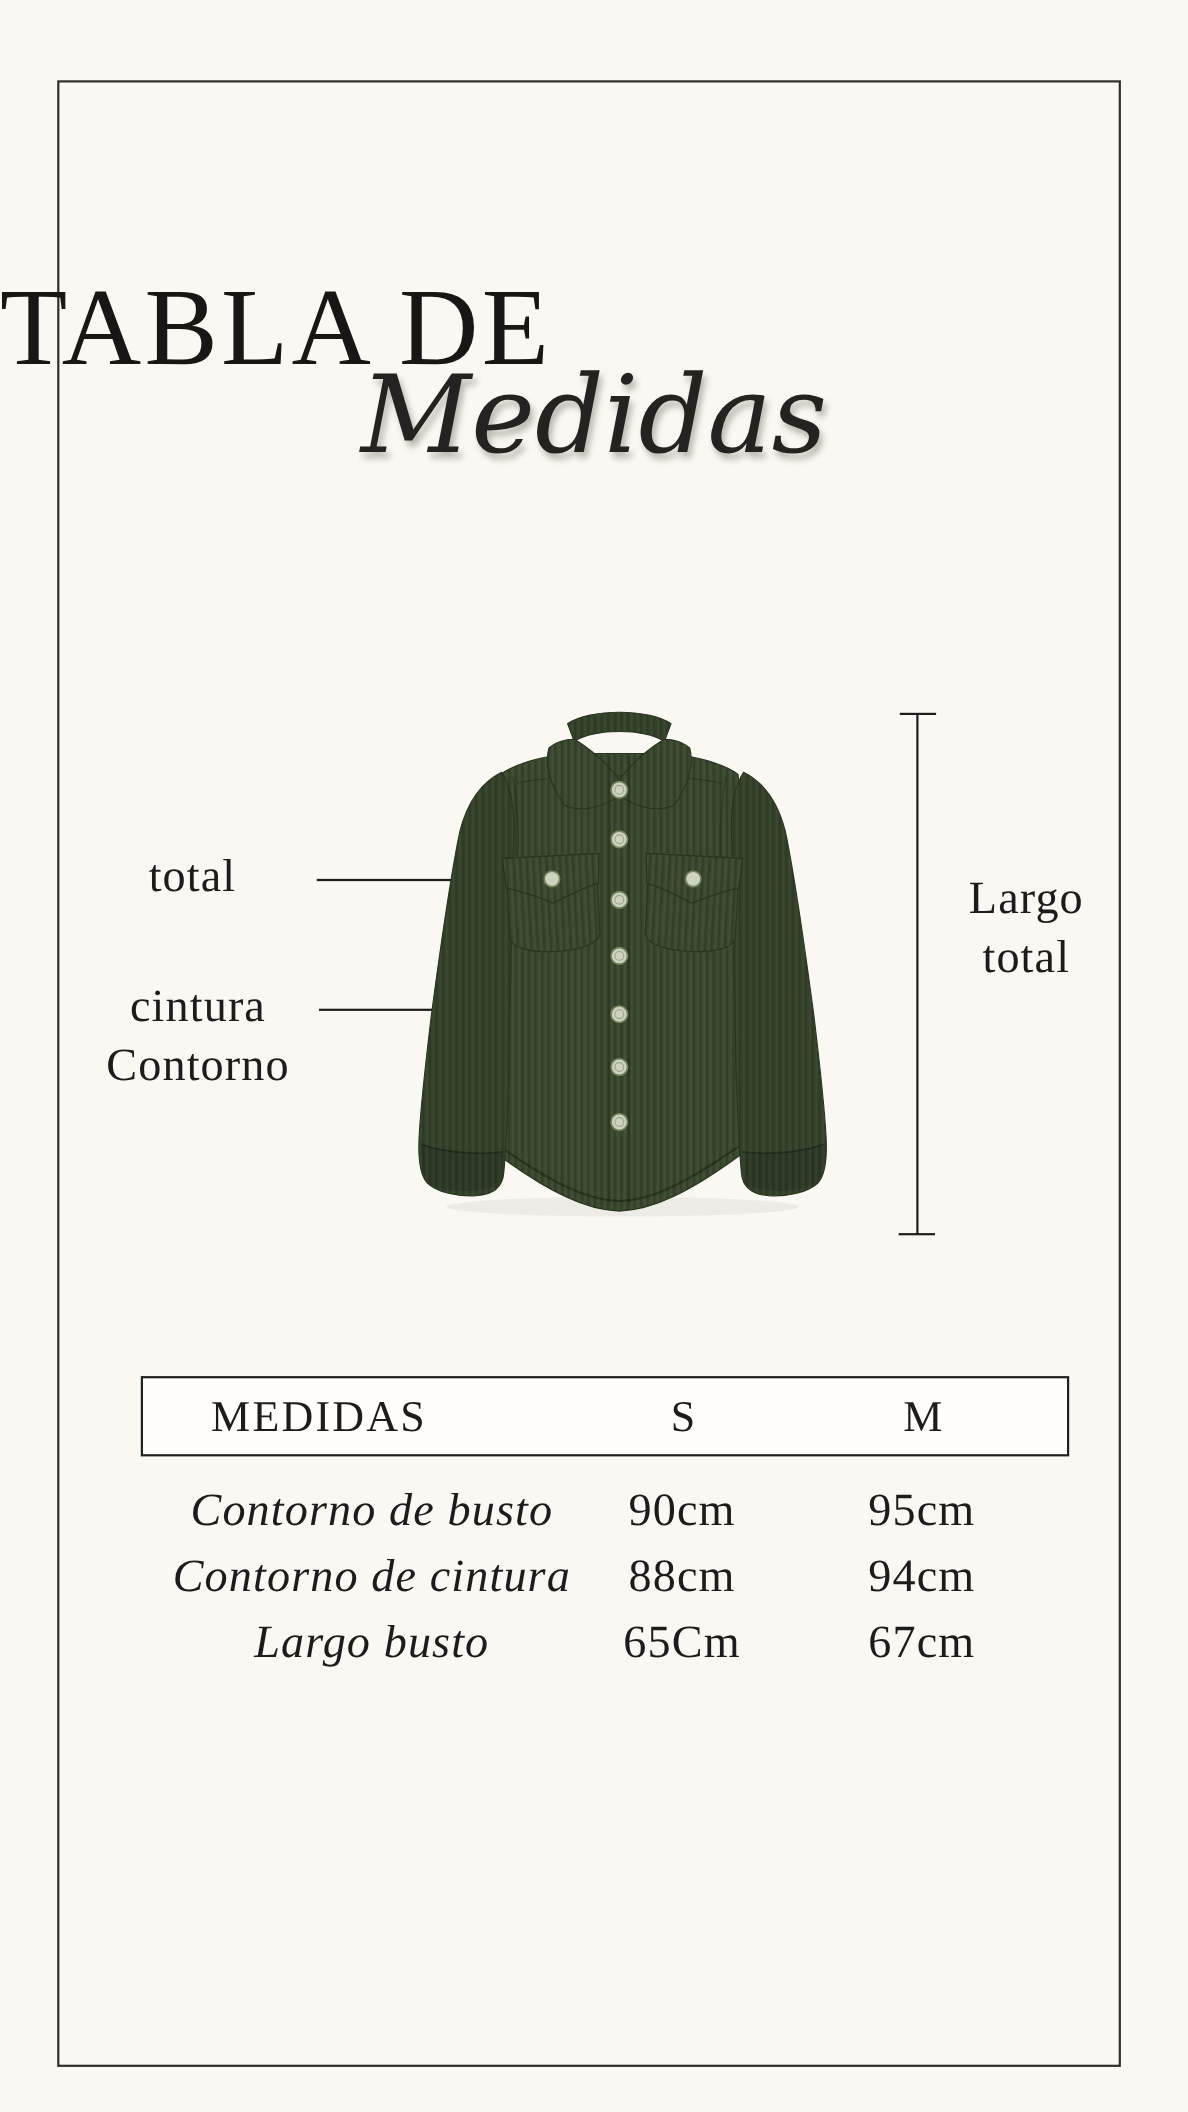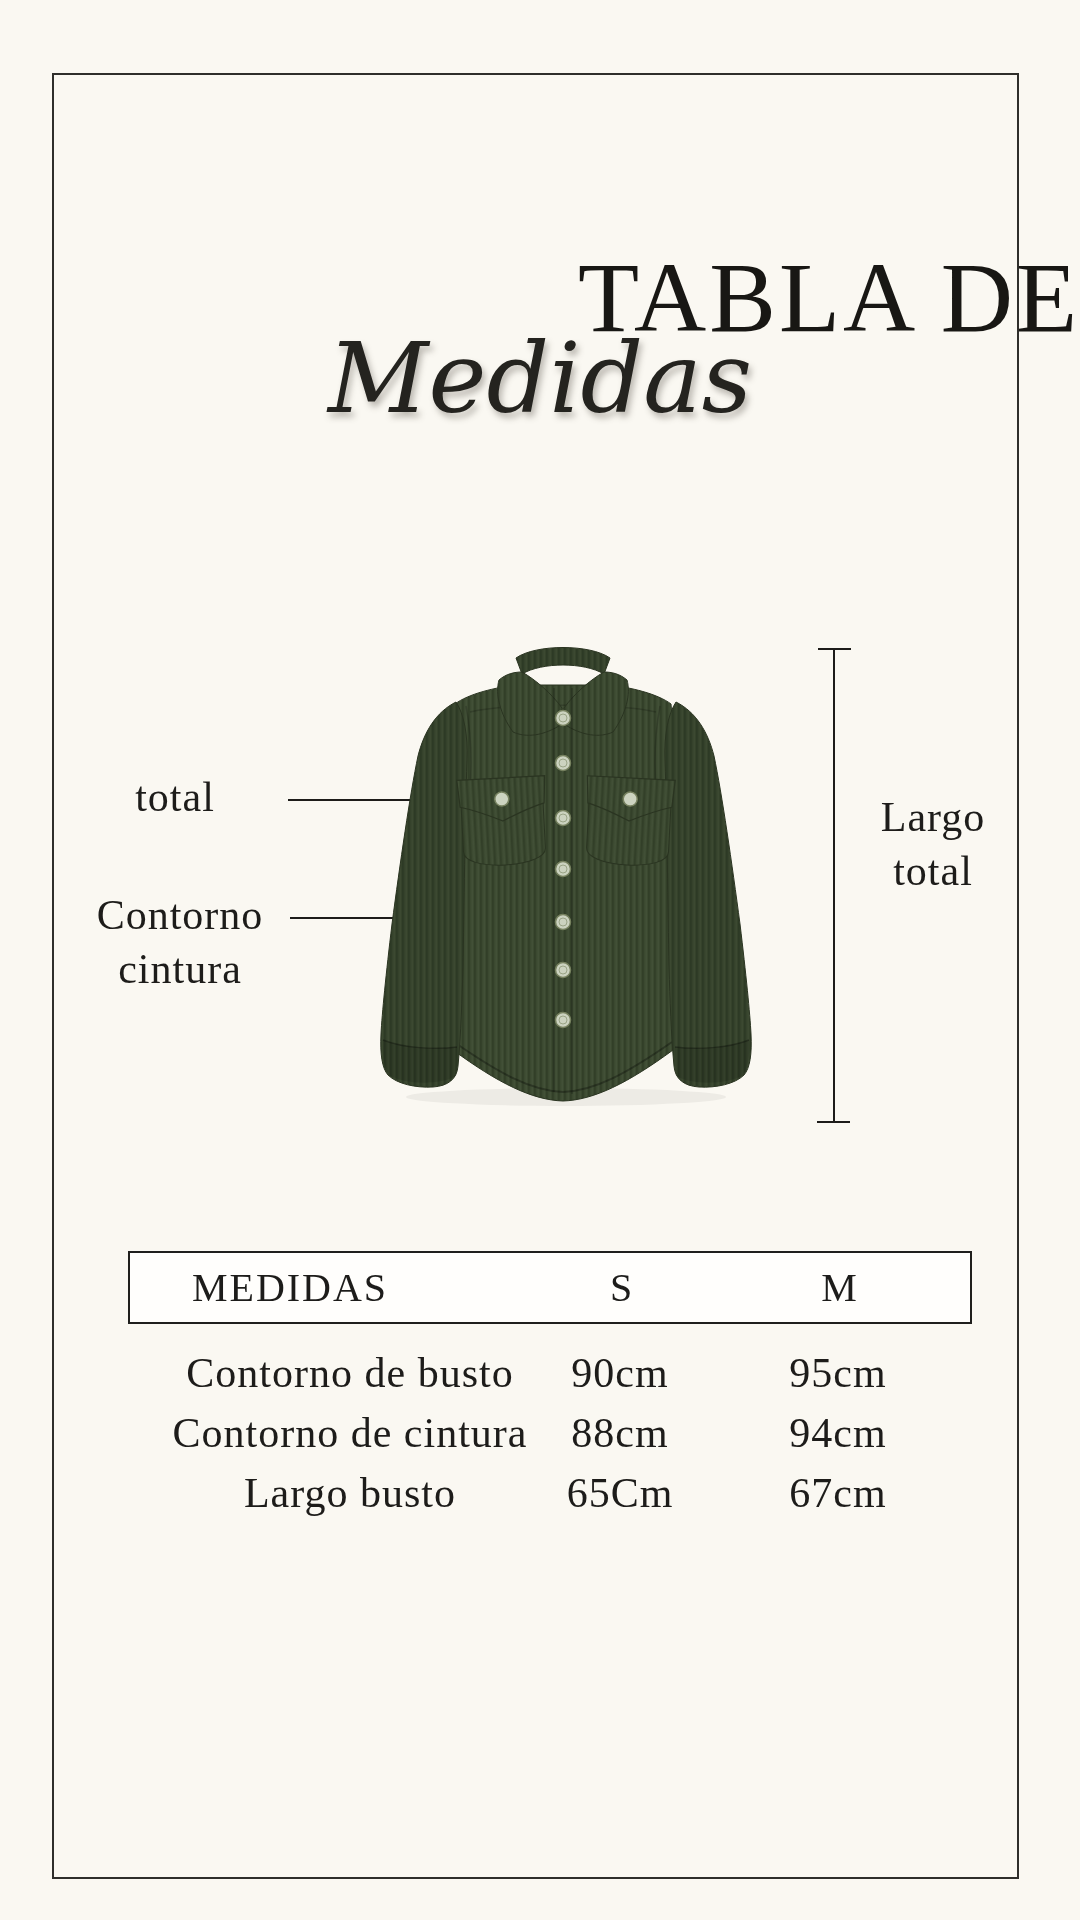--- a/index.html
+++ b/index.html
@@ -3,21 +3,21 @@
 <meta charset="utf-8">
 <style>
   * { margin:0; padding:0; box-sizing:border-box; }
   html,body { width:1080px; height:1920px; }
   body { font-family:"Liberation Serif", serif; background:#faf8f2; color:#1d1c1a; }
   .canvas { position:relative; width:1080px; height:1920px; overflow:hidden; background:#faf8f2; }
 
   .frame { position:absolute; left:52px; top:73px; width:967px; height:1806px;
            border:2px solid #2f2e2b; }
 
-  .title-main { position:absolute; left:0; top:246px; width:1080px; text-align:right;
+  .title-main { position:absolute; left:0; top:246px; width:1080px; text-align:left;
                 font-size:100px; line-height:104px; font-weight:400; letter-spacing:3px; color:#181714; }
   .title-script { position:absolute; left:0; top:322px; width:1080px; text-align:center;
                   font-family:"DejaVu Serif", serif; font-style:italic; font-size:98px; line-height:112px;
                   color:#24231f; text-shadow:3px 5px 6px rgba(70,62,54,0.35); }
 
   .callout { position:absolute; text-align:center; font-size:42px; line-height:54px; letter-spacing:1px; color:#1d1c1a; }
   .callout-busto   { left:55px;  top:770px; width:240px; }
   .callout-cintura { left:60px;  top:888px; width:240px; }
   .callout-largo   { left:843px; top:790px; width:180px; }
 
@@ -35,40 +35,40 @@
   .tbl-header .hcell { position:absolute; top:0; height:69px; line-height:69px; text-align:center;
                        font-size:40px; letter-spacing:2px; color:#1d1c1a; }
   .h-measure { left:0;    width:320px; }
   .h-s       { left:382px; width:220px; font-size:42px; letter-spacing:0; }
   .h-m       { left:600px; width:220px; font-size:42px; letter-spacing:0; }
 
   .tbl-rows { position:absolute; left:128px; top:1343px; width:844px; }
   .trow { position:relative; height:60px; }
   .trow .cell { position:absolute; top:0; height:60px; line-height:60px; text-align:center;
                 font-size:42px; letter-spacing:1px; white-space:nowrap; }
-  .c-label { left:12px;     width:420px; }
+  .c-label { left:0;     width:420px;font-style:italic; }
   .c-s     { left:382px; width:220px; }
   .c-m     { left:600px; width:220px; }
 </style>
 </head>
 <body>
 
 <div class="canvas">
 
   <div class="frame"></div>
 
   <div class="title-main">TABLA DE</div>
   <div class="title-script">Medidas</div>
 
   <div class="callout callout-busto">
     <div>total</div>
   </div>
   <div class="callout callout-cintura">
+    <div>cintura</div>
     <div>Contorno</div>
-    <div>cintura</div>
   </div>
 
   <div class="callout callout-largo">
     <div>Largo</div>
     <div>total</div>
   </div>
 
   <div class="mline line-busto"></div>
   <div class="mline line-cintura"></div>
   <div class="mline line-largo-v"></div>

